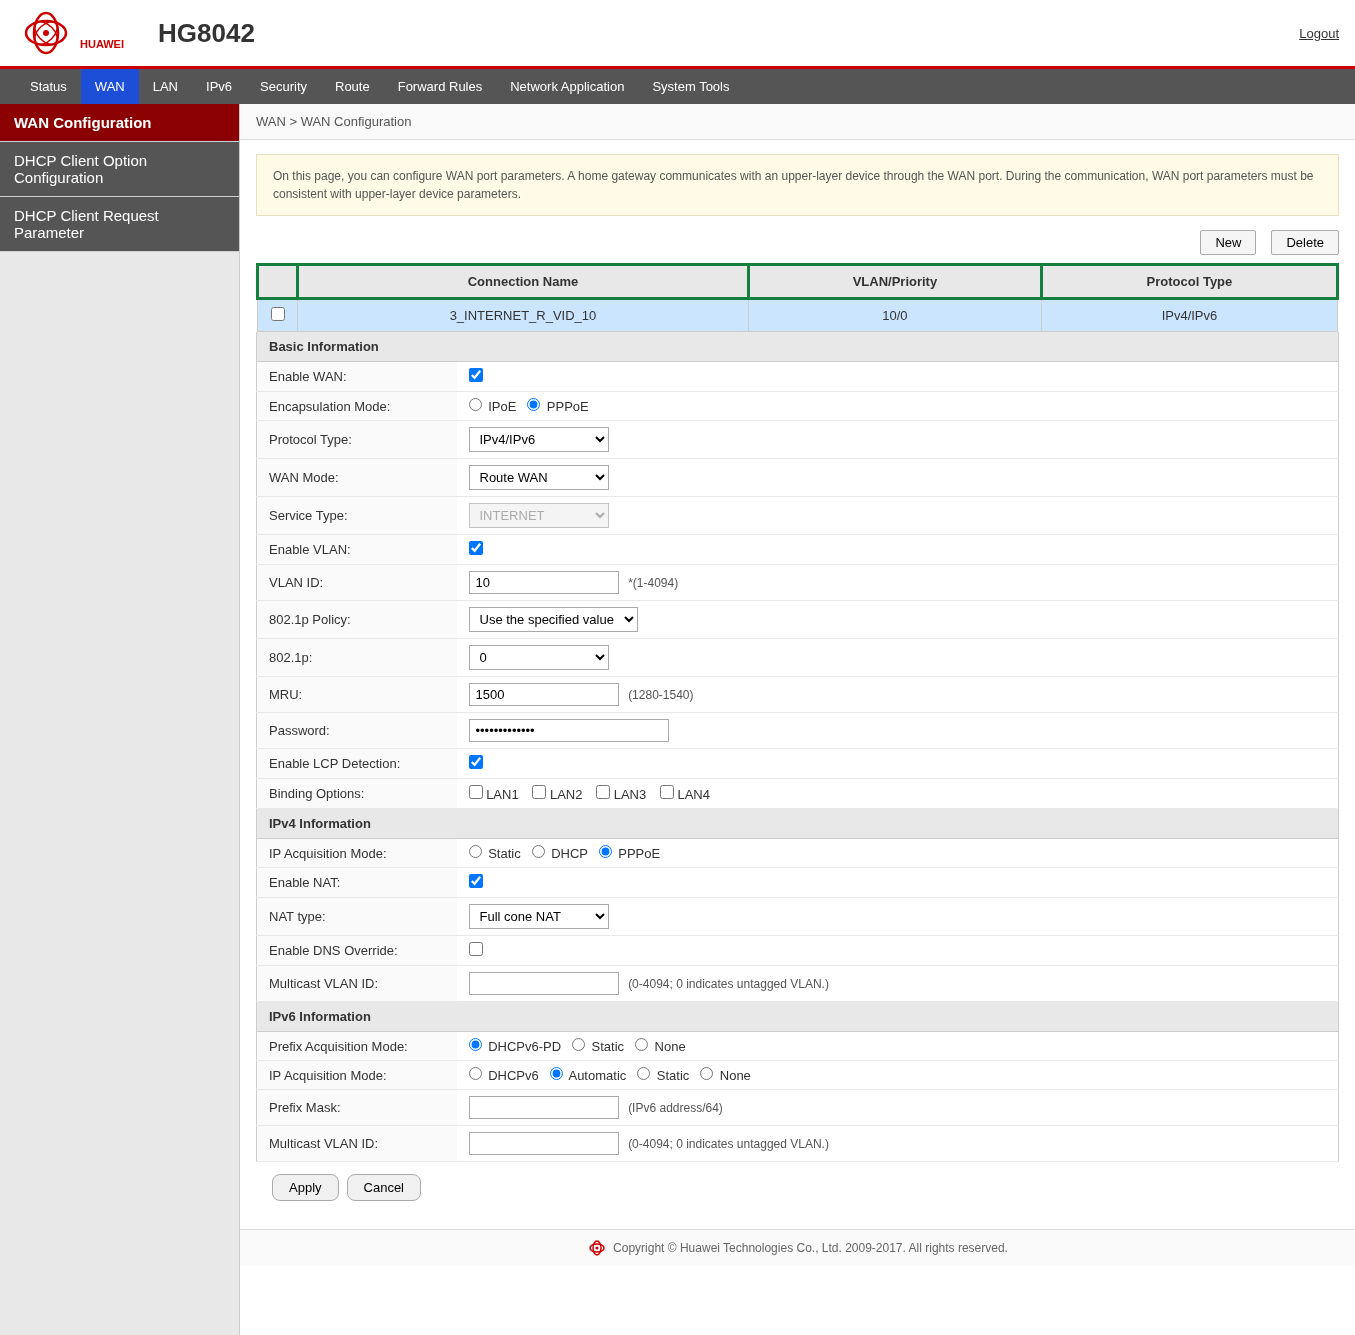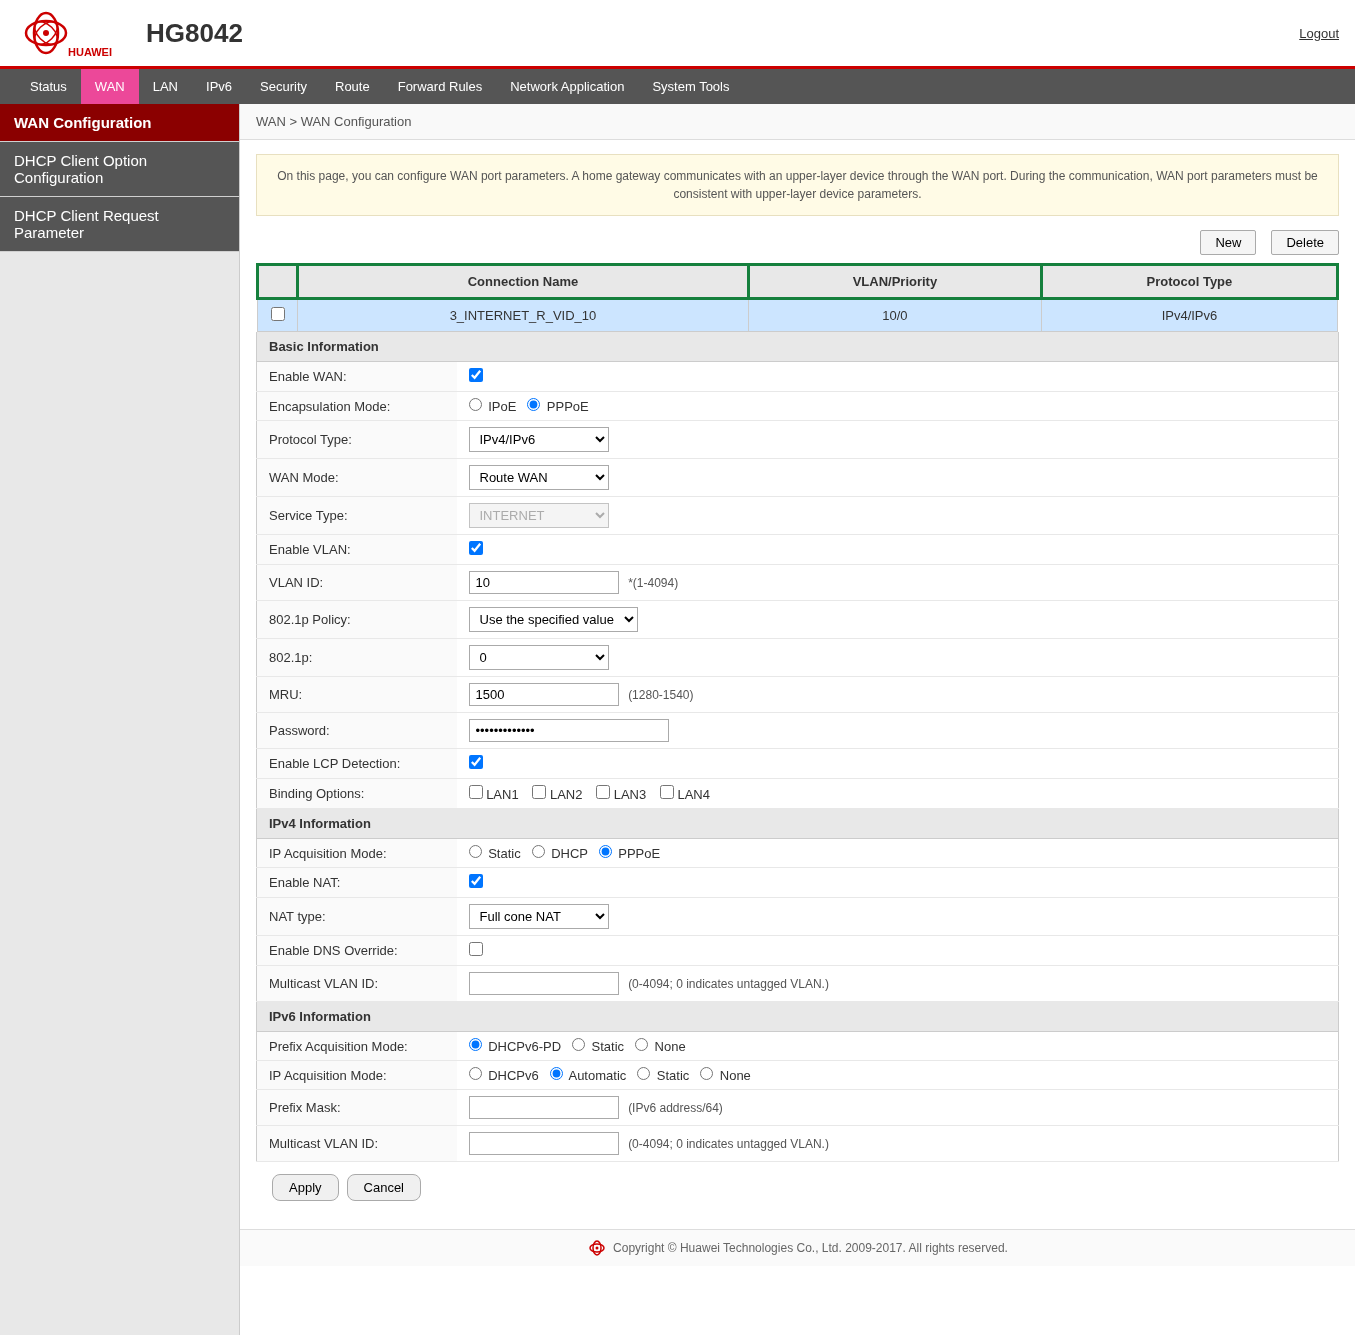--- a/index.html
+++ b/index.html
@@ -1,39 +1,39 @@
 <!DOCTYPE html>
 <html><head>
   <meta charset="utf-8">
   <style>
     * { box-sizing: border-box; margin: 0; padding: 0; }
     body { font-family: Arial, sans-serif; font-size: 13px; background: #f0f0f0; color: #333; }
 
     
     .header { background: #fff; display: flex; align-items: center; padding: 8px 16px; border-bottom: 3px solid #cc0000; }
-    .logo-area { display: flex; align-items: flex-end; margin-right: 24px; }
+    .logo-area { display: flex; align-items: flex-start; margin-right: 24px; gap: 12px; }
     .logo-svg { width: 60px; height: 50px; }
     .device-title { font-size: 26px; font-weight: bold; color: #333; margin-left: 10px; }
     .logout-btn { margin-left: auto; font-size: 13px; color: #333; cursor: pointer; text-decoration: underline; }
 
     
     .nav { background: #555; display: flex; align-items: center; padding: 0 16px; }
     .nav-item { color: #ffffff; padding: 10px 14px; font-size: 13px; cursor: pointer; text-decoration: none; }
-    .nav-item.active { background: #ec4899; color: #fff; }
+    .nav-item.active { background: #1d4ed8; color: #fff; }
 
     
     .layout { display: flex; min-height: calc(100vh - 90px); }
     .sidebar { width: 240px; background: #e8e8e8; border-right: 1px solid #ccc; flex-shrink: 0; }
     .sidebar-item { padding: 10px 14px; font-size: 15px; cursor: pointer; border-bottom: 1px solid #d0d0d0; background: #8b0000; color: #fff; font-weight: bold; }
     .sidebar-item.secondary { background: #555; color: #fff; font-weight: normal; }
 
     
     .main { flex: 1; background: #fff; padding: 0; }
     .breadcrumb { padding: 10px 16px; font-size: 13px; color: #555; border-bottom: 1px solid #ddd; background: #f9f9f9; }
-    .info-box { margin: 14px 16px; background: #fffbe6; border: 1px solid #e8e0c0; padding: 12px 16px; font-size: 12px; color: #555; line-height: 1.5; text-align: center; }
+    .info-box { margin: 14px 16px; background: #fffbe6; border: 1px solid #e8e0c0; padding: 12px 16px; font-size: 12px; color: #555; line-height: 1.5; }
 
     
     .table-area { padding: 0 16px 16px; }
     .btn-row { display: flex; justify-content: flex-end; gap: 15px; margin-bottom: 8px; }
     .btn { padding: 4px 14px; font-size: 13px; cursor: pointer; border: 1px solid #aaa; background: #f5f5f5; border-radius: 2px; }
 
     table.main-table { width: 100%; border-collapse: collapse; border: 1px solid #ccc; }
     table.main-table th { background: #e8e8e8; padding: 8px 12px; text-align: center; font-weight: bold; border: 3px solid #15803d; font-size: 13px; }
     table.main-table td { padding: 7px 12px; text-align: center; border: 1px solid #ccc; font-size: 13px; }
     table.main-table tr.selected td { background: #cce5ff; }

